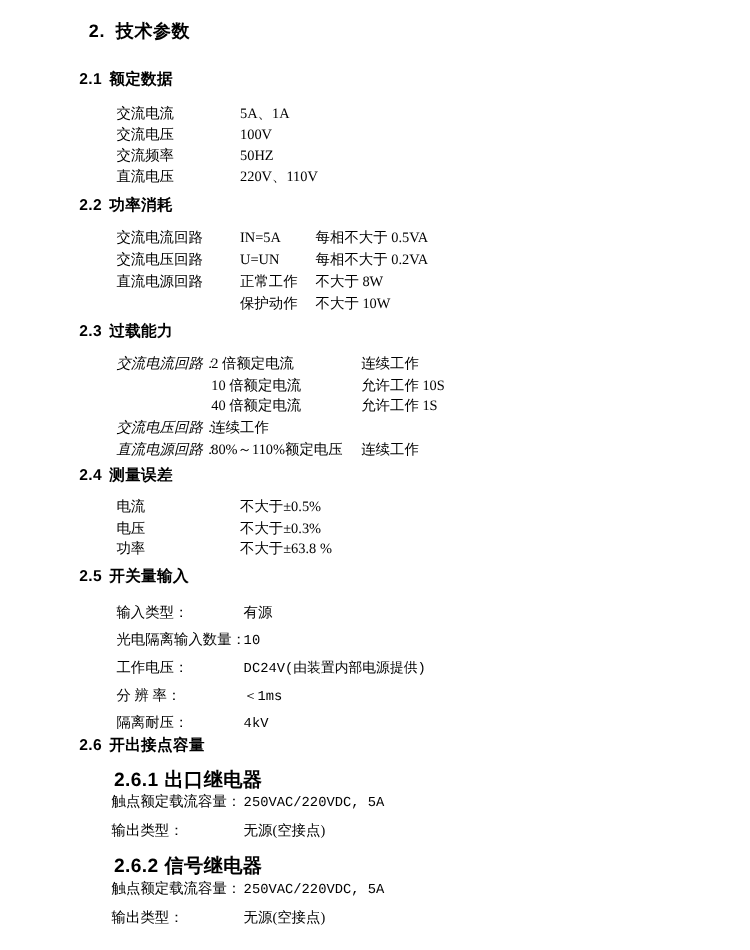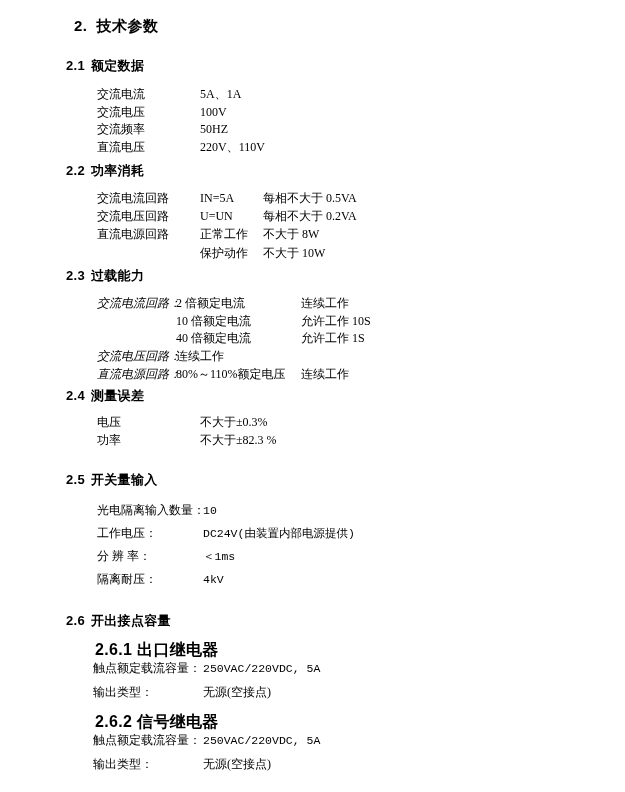--- a/index.html
+++ b/index.html
@@ -157,34 +157,42 @@
         <span class="c2">80%～110%额定电压</span>
         <span>连续工作</span>
     </div>
   </div>
 
   <div class="h2" style="left:66px; top:387px;">
     <span class="num">2.4</span><span>测量误差</span>
   </div>
   <div class="block s24" style="left:97px; top:414px;">
     <div class="row">
+      <span class="c1">电流</span>
+        <span>不大于±0.5%</span>
+    </div>
+    <div class="row">
       <span class="c1">电压</span>
         <span>不大于±0.3%</span>
     </div>
     <div class="row">
       <span class="c1">功率</span>
-        <span>不大于±82.3 %</span>
+        <span>不大于±63.8 %</span>
     </div>
   </div>
 
   <div class="h2" style="left:66px; top:471px;">
     <span class="num">2.5</span><span>开关量输入</span>
   </div>
   <div class="block s25" style="left:97px; top:502px;">
     <div class="row">
+      <span class="c1">输入类型：</span>
+        <span>有源</span>
+    </div>
+    <div class="row">
       <span class="c1">光电隔离输入数量：</span>
         <span class="mono">10</span>
     </div>
     <div class="row">
       <span class="c1">工作电压：</span>
         <span class="mono">DC24V(由装置内部电源提供)</span>
     </div>
     <div class="row">
       <span class="c1">分 辨 率：</span>
         <span class="mono">＜1ms</span>

